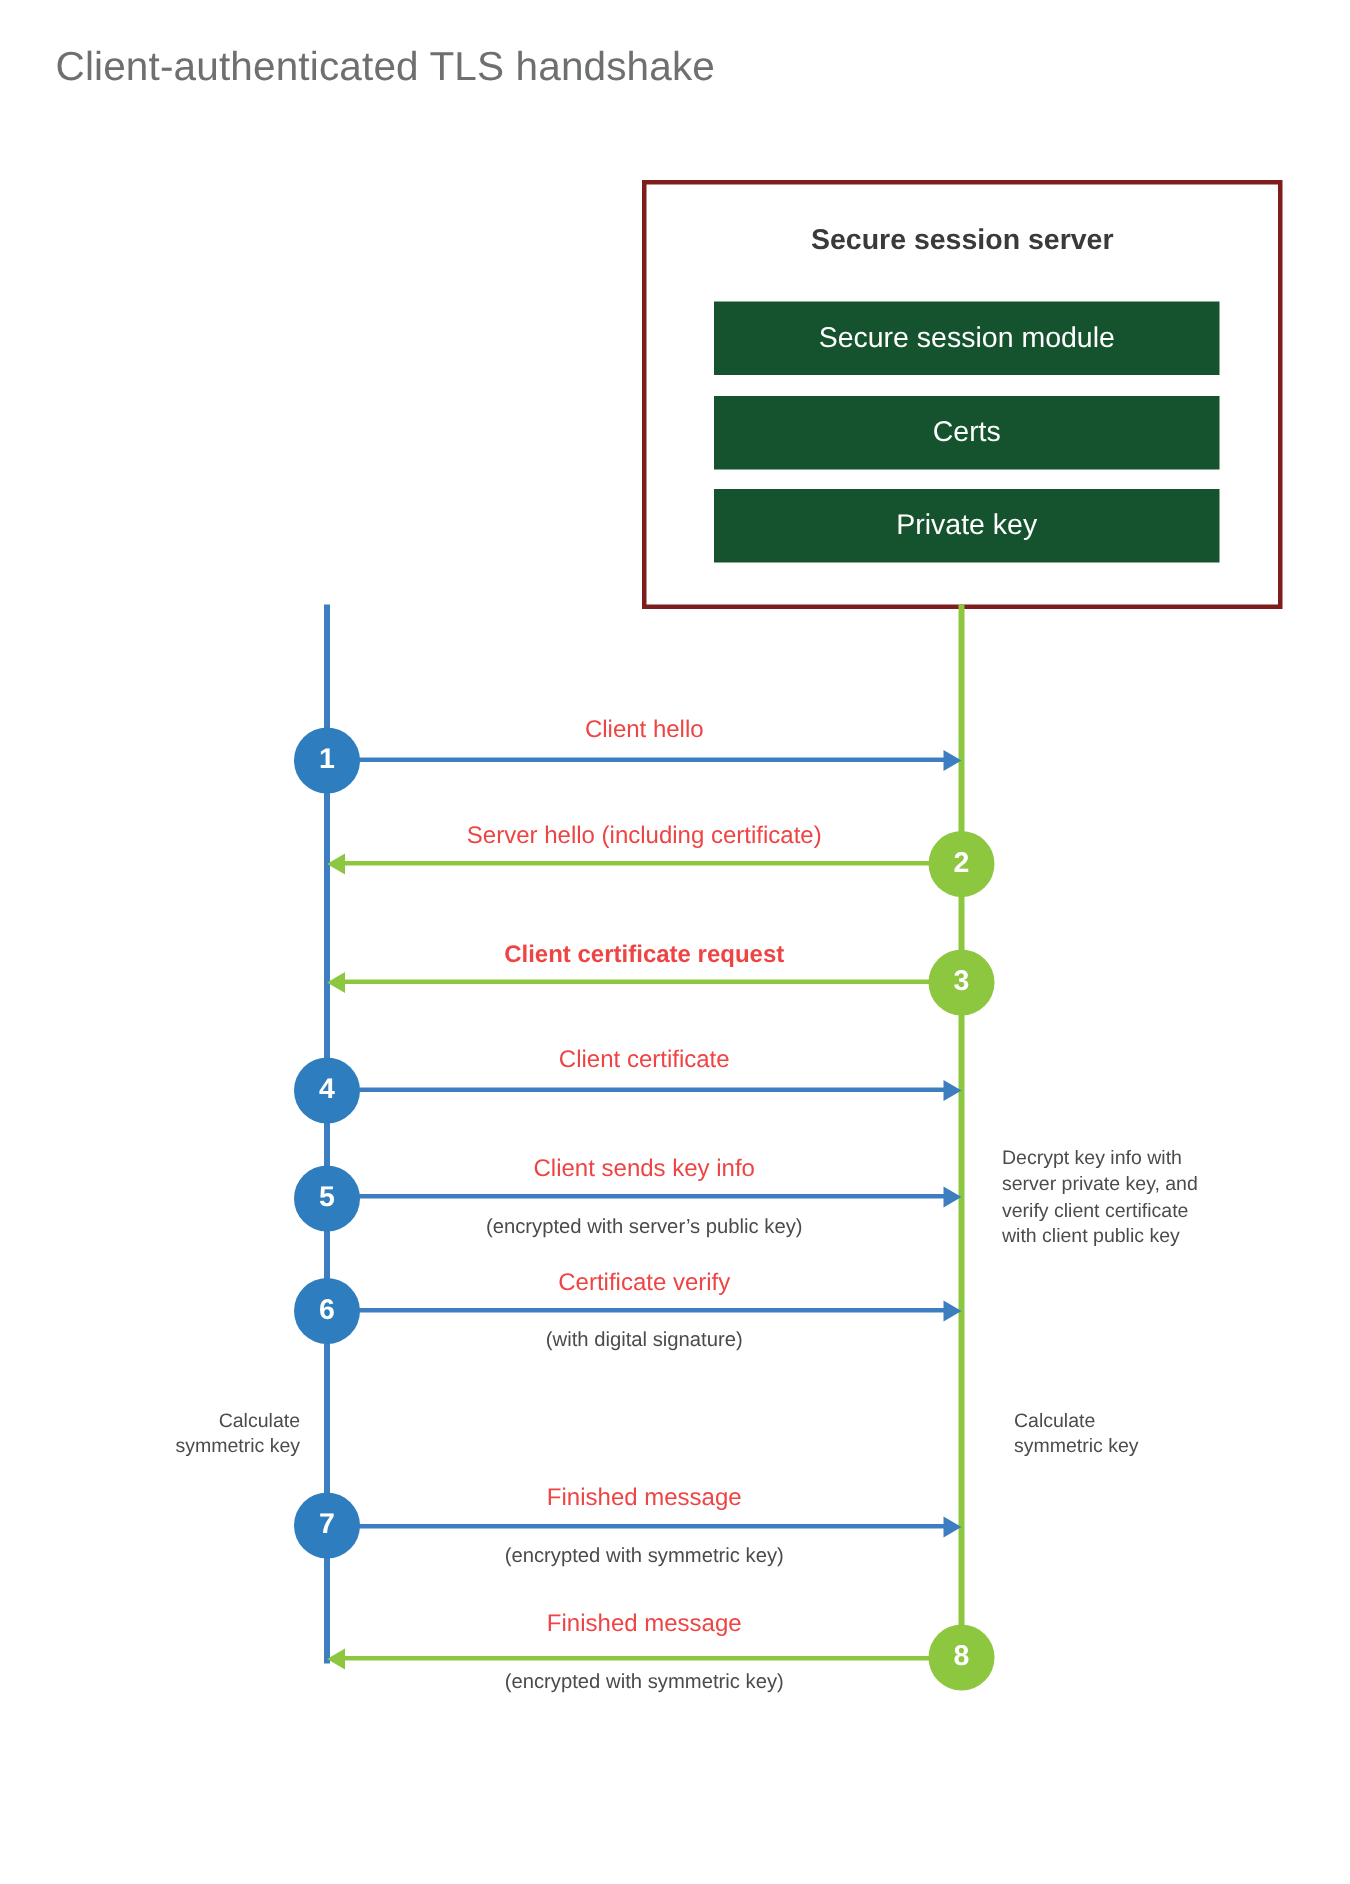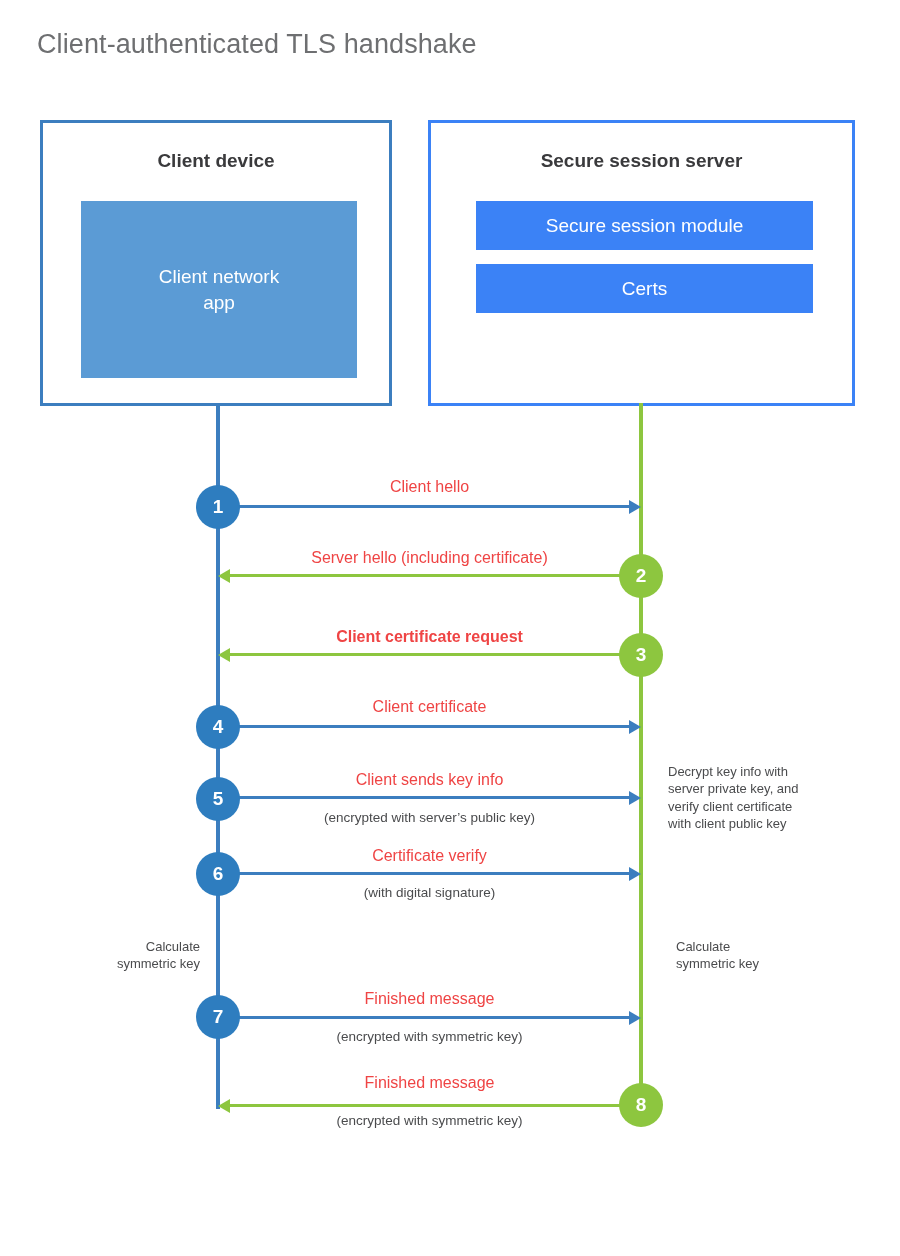--- a/index.html
+++ b/index.html
@@ -16,39 +16,39 @@
   
   .title{
     position:absolute;left:37px;top:29px;
     font-size:27px;font-weight:300;letter-spacing:.1px;
     color:#6e6f71;white-space:nowrap;
   }
 
   
   .party-box{position:absolute;background:#ffffff;box-sizing:border-box;}
   #client-box{left:40px;top:120px;width:352px;height:286px;border:3px solid #3c7ebf;}
-  #server-box{left:428px;top:120px;width:427px;height:286px;border:3px solid #3b82f6;}
+  #server-box{left:428px;top:120px;width:427px;height:286px;border:3px solid #7f1d1d;}
 
   .party-title{
     position:absolute;left:0;right:0;top:27px;
     text-align:center;font-size:19px;font-weight:bold;color:#3a3a3c;
   }
 
   
   #client-app{
     position:absolute;left:38px;top:78px;width:276px;height:177px;
     background:#5b9bd5;
     display:flex;align-items:center;justify-content:center;
     text-align:center;color:#ffffff;font-size:19px;font-weight:300;line-height:1.35;
   }
 
   
   .srv-bar{
     position:absolute;left:45px;width:337px;height:49px;
-    background:#3b82f6;color:#ffffff;
+    background:#14532d;color:#ffffff;
     display:flex;align-items:center;justify-content:center;
     font-size:19px;font-weight:300;
   }
   #srv-bar-0{top:78px;}
   #srv-bar-1{top:141px;}
   #srv-bar-2{top:203px;}
 
   
   .lifeline{position:absolute;width:4px;}
   #lifeline-client{left:216px;top:403px;height:706px;background:#3c7ebf;}
@@ -90,29 +90,26 @@
   .note.right-align{text-align:right;}
   .note.left-align{text-align:left;}
 </style>
 </head>
 <body>
 
 <div id="stage">
 
   <div class="title">Client-authenticated TLS handshake</div>
 
-  <div class="party-box" id="client-box">
-    <div class="party-title">Client device</div>
-    <div id="client-app">Client network<br>app</div>
-  </div>
 
   <div class="party-box" id="server-box">
     <div class="party-title">Secure session server</div>
     <div class="srv-bar" id="srv-bar-0">Secure session module</div>
     <div class="srv-bar" id="srv-bar-1">Certs</div>
+    <div class="srv-bar" id="srv-bar-2">Private key</div>
   </div>
 
   <div class="lifeline" id="lifeline-client"></div>
   <div class="lifeline" id="lifeline-server"></div>
 
   <div class="msg-label" style="left:218px;top:478px;width:423px;">Client hello</div>
   <div class="arrow blue to-right" style="left:218px;top:505px;width:412px;">
       <span class="head"></span>
     </div>
   <div class="step-circle blue" style="top:485px;">1</div>

